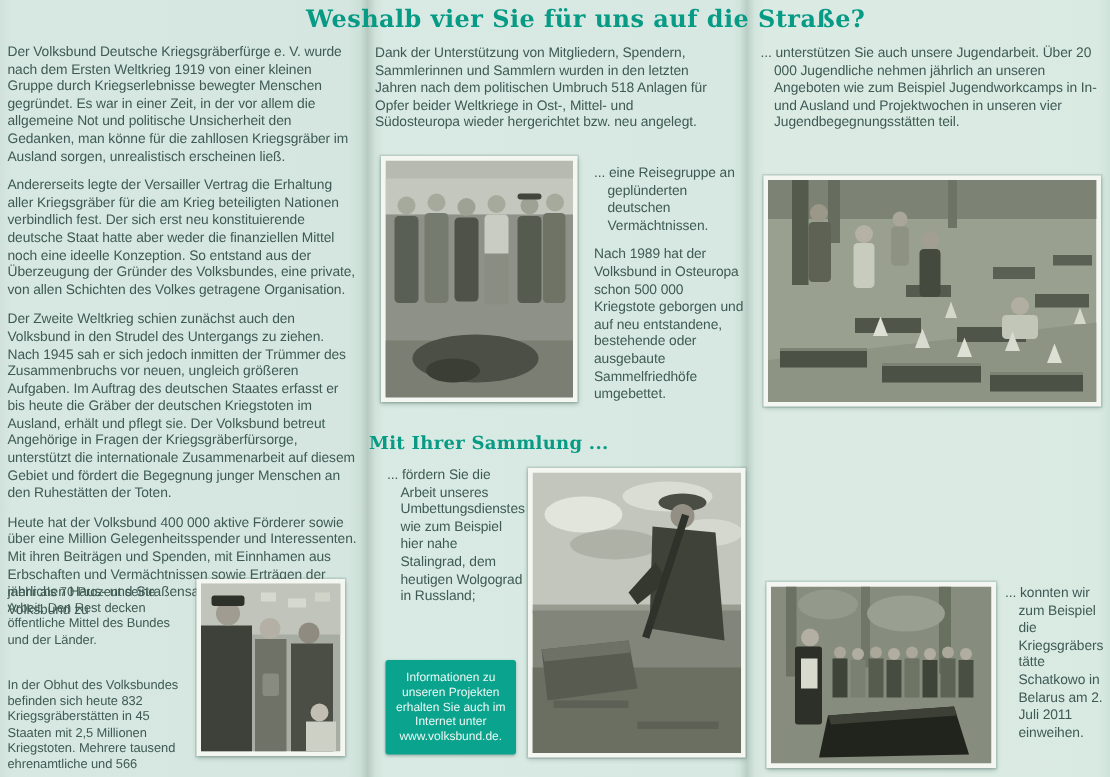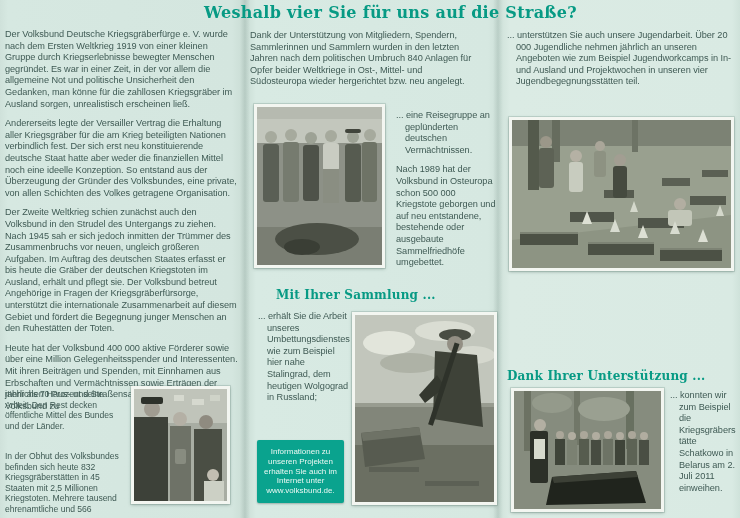--- a/index.html
+++ b/index.html
@@ -69,21 +69,21 @@
       <rect x="36" y="37" width="21" height="75" fill="#6e7267"></rect>
       <circle cx="72" cy="33" r="7" fill="#8f8b80"></circle>
       <rect x="60" y="40" width="28" height="72" fill="#4a4e44"></rect>
       <rect x="41" y="60" width="11" height="15" rx="2" fill="#888c80"></rect>
       <circle cx="79" cy="86" r="6" fill="#c2beb2"></circle>
       <rect x="70" y="92" width="20" height="20" fill="#ccd0c5"></rect>
     </svg>
   </div>
 
   <div class="abs bt" style="left:250px;top:30px;width:226px;">
-    <p>Dank der Unterstützung von Mitgliedern, Spendern, Sammlerinnen und Sammlern wurden in den letzten Jahren nach dem politischen Umbruch 840 Anlagen für Opfer beider Weltkriege in Ost-, Mittel- und Südosteuropa wieder hergerichtet bzw. neu angelegt.</p>
+    <p>Dank der Unterstützung von Mitgliedern, Spendern, Sammlerinnen und Sammlern wurden in den letzten Jahren nach dem politischen Umbruch 518 Anlagen für Opfer beider Weltkriege in Ost-, Mittel- und Südosteuropa wieder hergerichtet bzw. neu angelegt.</p>
   </div>
 
   <div class="photo" style="left:254px;top:104px;">
     <svg width="125" height="158" viewBox="0 0 125 158">
       <rect width="125" height="158" fill="#b6bab0"></rect>
       <rect y="12" width="125" height="24" fill="#c3c7bd"></rect>
       <rect y="36" width="125" height="122" fill="#8d9187"></rect>
       <rect y="120" width="125" height="38" fill="#7a7e73"></rect>
       <ellipse cx="60" cy="132" rx="42" ry="16" fill="#4b4f45"></ellipse>
       <ellipse cx="45" cy="140" rx="18" ry="8" fill="#3a3e35"></ellipse>
@@ -104,24 +104,24 @@
     </svg>
   </div>
 
   <div class="abs clip" style="left:396px;top:104px;width:101px;height:166px;">
     <div class="bt" style="margin-top:6px;">
       <p class="hang">... eine Reisegruppe an geplünderten deutschen Vermächtnissen.</p>
       <p>Nach 1989 hat der Volksbund in Osteuropa schon 500 000 Kriegstote geborgen und auf neu entstandene, bestehende oder ausgebaute Sammelfriedhöfe umgebettet.</p>
     </div>
   </div>
 
-  <h2 class="heading h-mid abs" style="left:276px;top:288px;">Mit Ihrer Sammlung ...</h2>
+  <h2 class="heading h-mid abs" style="left:246px;top:288px;">Mit Ihrer Sammlung ...</h2>
 
   <div class="abs bt clip" style="left:258px;top:311px;width:92px;height:100px;">
-    <p class="hang">... erhält Sie die Arbeit unseres Umbettungsdienstes wie zum Beispiel hier nahe Stalingrad, dem heutigen Wolgograd in Russland;</p>
+    <p class="hang">... fördern Sie die Arbeit unseres Umbettungsdienstes wie zum Beispiel hier nahe Stalingrad, dem heutigen Wolgograd in Russland;</p>
   </div>
 
   <div class="photo" style="left:352px;top:312px;">
     <svg width="139" height="187" viewBox="0 0 139 187">
       <rect width="139" height="187" fill="#c2c6bc"></rect>
       <ellipse cx="34" cy="28" rx="26" ry="12" fill="#e2e5db"></ellipse>
       <ellipse cx="90" cy="16" rx="30" ry="10" fill="#daddd3"></ellipse>
       <ellipse cx="55" cy="48" rx="30" ry="10" fill="#aeb2a6"></ellipse>
       <ellipse cx="118" cy="40" rx="22" ry="9" fill="#d5d8ce"></ellipse>
       <rect y="88" width="139" height="6" fill="#989c90"></rect>
@@ -181,21 +181,20 @@
       <path d="M98 112 l5 -13 l5 13 z" fill="#d8dcd0"></path>
       <path d="M126 118 l5 -13 l5 13 z" fill="#dde0d4"></path>
       <path d="M158 114 l5 -13 l5 13 z" fill="#d8dcd0"></path>
       <path d="M186 122 l5 -13 l5 13 z" fill="#dde0d4"></path>
       <path d="M204 96 l4 -11 l4 11 z" fill="#d4d8cb"></path>
       <path d="M118 92 l4 -11 l4 11 z" fill="#d4d8cb"></path>
     </svg>
   </div>
 
 
-  <h2 class="heading h-mid abs" style="left:507px;top:369px;">Dank Ihrer Unterstützung ...</h2>
 
   <div class="photo" style="left:511px;top:388px;">
     <svg width="147" height="118" viewBox="0 0 147 118">
       <rect width="147" height="118" fill="#868c7e"></rect>
       <rect x="10" width="7" height="60" fill="#6c7263"></rect>
       <rect x="60" width="6" height="54" fill="#717768"></rect>
       <rect x="112" width="8" height="58" fill="#687060"></rect>
       <ellipse cx="90" cy="18" rx="26" ry="12" fill="#9aa091"></ellipse>
       <ellipse cx="38" cy="12" rx="20" ry="10" fill="#949a8b"></ellipse>
       <circle cx="46" cy="44" r="4" fill="#aba79a"></circle>

